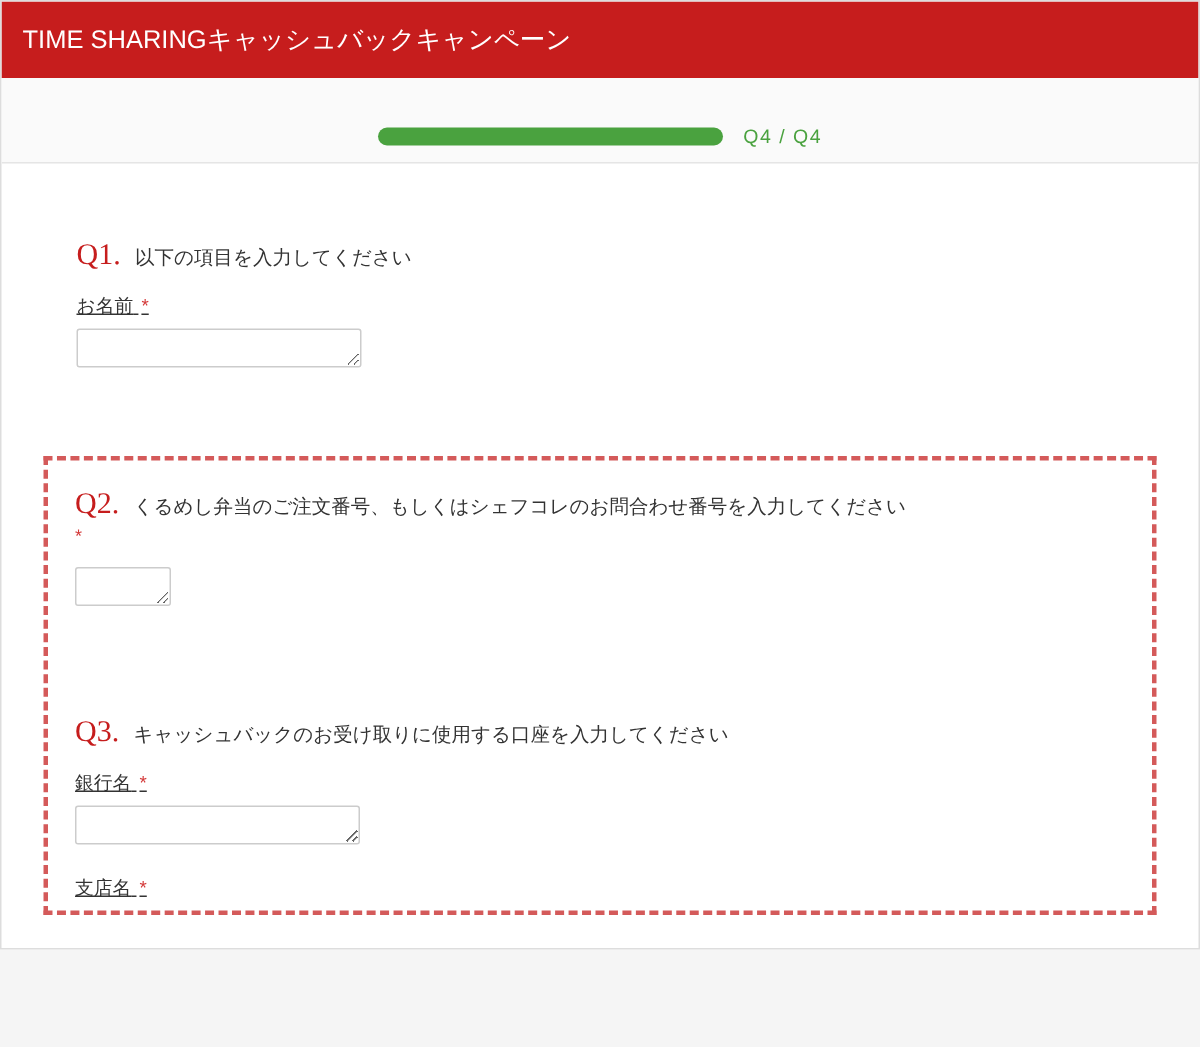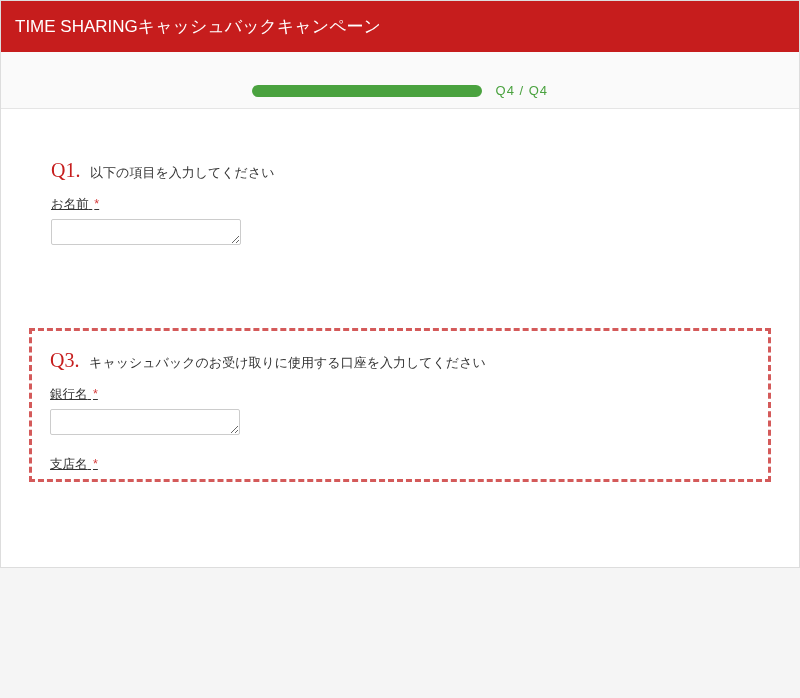--- a/index.html
+++ b/index.html
@@ -5,21 +5,21 @@
   * { box-sizing: border-box; }
   body {
     margin: 0;
     font-family: "Hiragino Sans", "Meiryo", sans-serif;
     background: #f5f5f5;
     color: #333;
     font-size: 13px;
   }
   .page {
     width: 800px;
-    height: 568px;
+    height: 633px;
     background: #fff;
     border: 1px solid #ddd;
     display: flex;
     flex-direction: column;
     overflow: hidden;
     position: relative;
   }
   .header {
     background: #c61d1d;
     color: #fff;
@@ -48,21 +48,21 @@
     color: #4aa23f;
     font-size: 13px;
     letter-spacing: 1px;
   }
   .body {
     flex: 1;
     padding: 50px 50px 0 50px;
     overflow: hidden;
   }
   .question {
-    margin-bottom: 80px;
+    margin-bottom: 56px;
   }
   .q-title {
     margin-bottom: 14px;
   }
   .q-num {
     color: #c61d1d;
     font-size: 20px;
     font-weight: 500;
     font-family: "Times New Roman", serif;
     margin-right: 6px;
@@ -150,20 +150,28 @@
           <span>お名前</span>
           <span class="req">*</span>
         </div>
         <textarea class="input" style=""></textarea>
       </div>
 
     </div>
 
     <div class="error-box">
 
+      <div class="question">
+        <div class="q-title">
+          <span class="q-num">Q2.</span>
+          <span class="q-text">くるめし弁当のご注文番号、もしくはシェフコレのお問合わせ番号を入力してください</span>
+          <span class="req-standalone">*</span>
+        </div>
+        <textarea class="input input-small" style=""></textarea>
+      </div>
 
       <div class="question" style="margin-bottom:0">
         <div class="q-title">
           <span class="q-num">Q3.</span>
           <span class="q-text">キャッシュバックのお受け取りに使用する口座を入力してください</span>
         </div>
 
         <div class="field">
           <div class="field-label">
             <span>銀行名</span>

